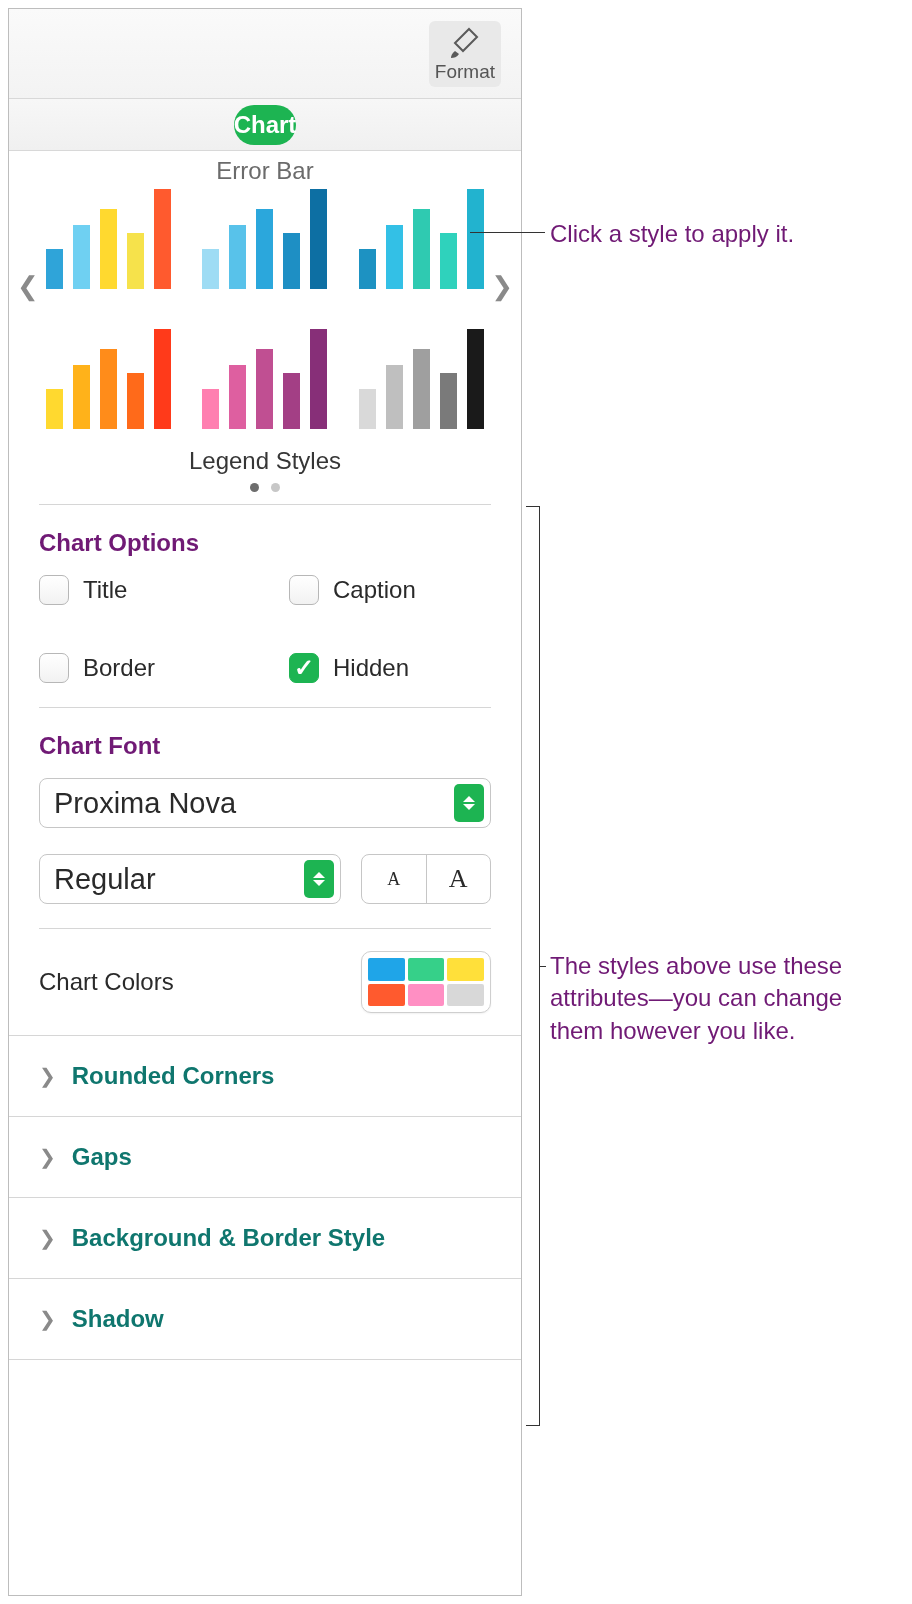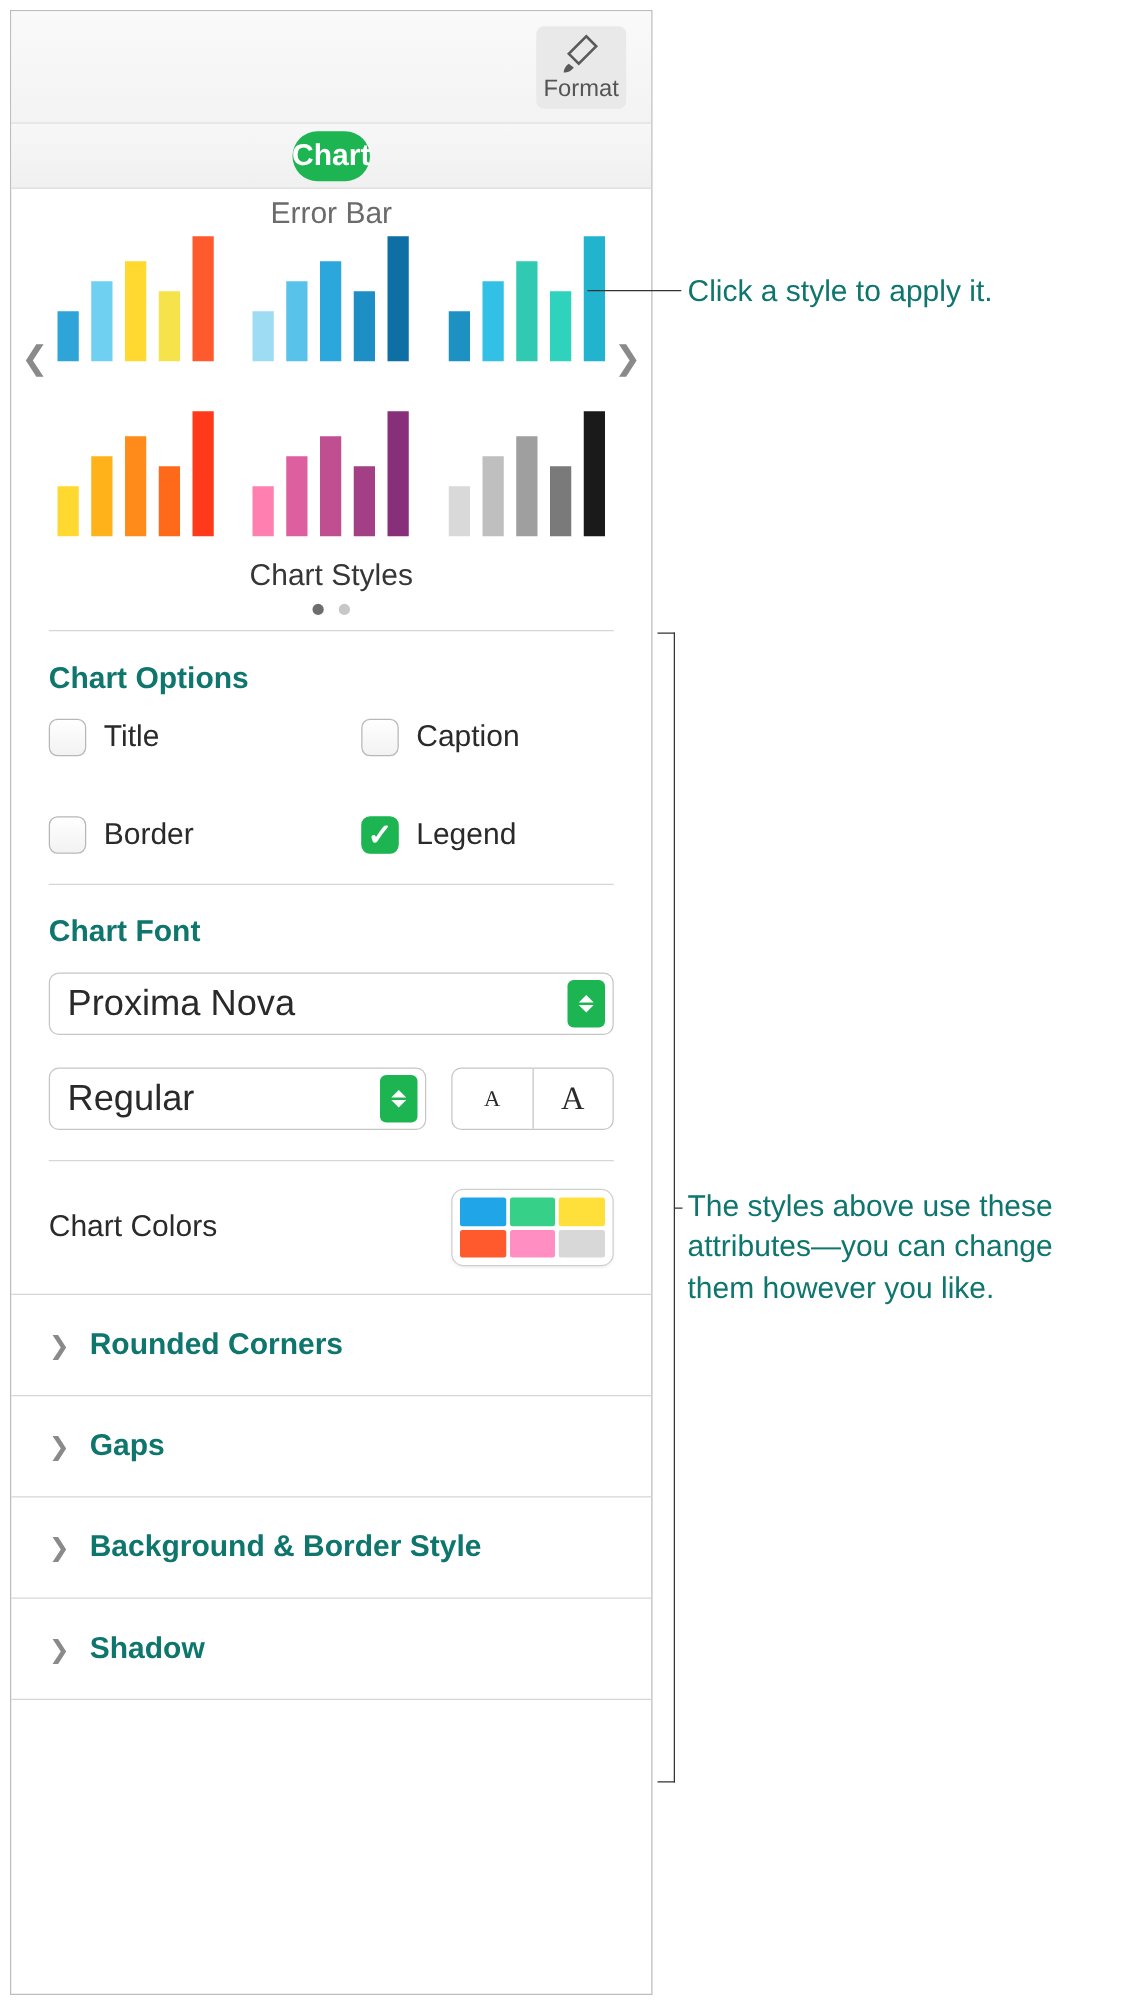--- a/index.html
+++ b/index.html
@@ -116,21 +116,21 @@
   .section-div {
     height: 1px; background: #d6d6d6; margin: 0 30px;
   }
   
   .section {
     padding: 24px 30px;
   }
   .section-title {
     font-size: 24px;
     font-weight: 600;
-    color: #0f766e;
+    color: #701a75;
     margin-bottom: 18px;
   }
   .opts {
     display: grid;
     grid-template-columns: 1fr 1fr;
     row-gap: 14px;
     column-gap: 10px;
     gap: 48px;
   }
   .opt {
@@ -239,21 +239,21 @@
     font-size: 24px;
     font-weight:700;
     color:#0f766e;
   }
   .accordion:last-of-type { border-bottom: 1px solid #d6d6d6; }
 
   
   .callout {
     position: absolute;
     font-size: 24px;
-    color: #0f766e;
+    color: #701a75;
     line-height: 1.35;
   }
   .callout-line {
     position:absolute;
     background:#333;
     height:1px;
   }
   .bracket {
     position:absolute;
     border-right: 1px solid #333;
@@ -321,21 +321,21 @@
           <div class="bar" style="height: 100px; background: rgb(135, 47, 120);"></div>
         </div>
         <div class="chart-thumb">
           <div class="bar" style="height: 40px; background: rgb(217, 217, 217);"></div>
           <div class="bar" style="height: 64px; background: rgb(191, 191, 191);"></div>
           <div class="bar" style="height: 80px; background: rgb(159, 159, 159);"></div>
           <div class="bar" style="height: 56px; background: rgb(122, 122, 122);"></div>
           <div class="bar" style="height: 100px; background: rgb(26, 26, 26);"></div>
         </div>
       </div>
-    <div class="styles-label">Chart Styles</div>
+    <div class="styles-label">Legend Styles</div>
     <div class="dots">
       <div class="dot active"></div>
       <div class="dot"></div>
     </div>
   </div>
 
   <div class="section-div"></div>
 
   <div class="section">
     <div class="section-title">Chart Options</div>
@@ -347,21 +347,21 @@
       <div class="opt">
         <div class="cb"></div>
         <span>Caption</span>
       </div>
       <div class="opt">
         <div class="cb"></div>
         <span>Border</span>
       </div>
       <div class="opt">
         <div class="cb checked">✓</div>
-        <span>Legend</span>
+        <span>Hidden</span>
       </div>
     </div>
   </div>
 
   <div class="section-div"></div>
 
   <div class="section">
     <div class="section-title">Chart Font</div>
     <div class="select">
       <span>Proxima Nova</span>

